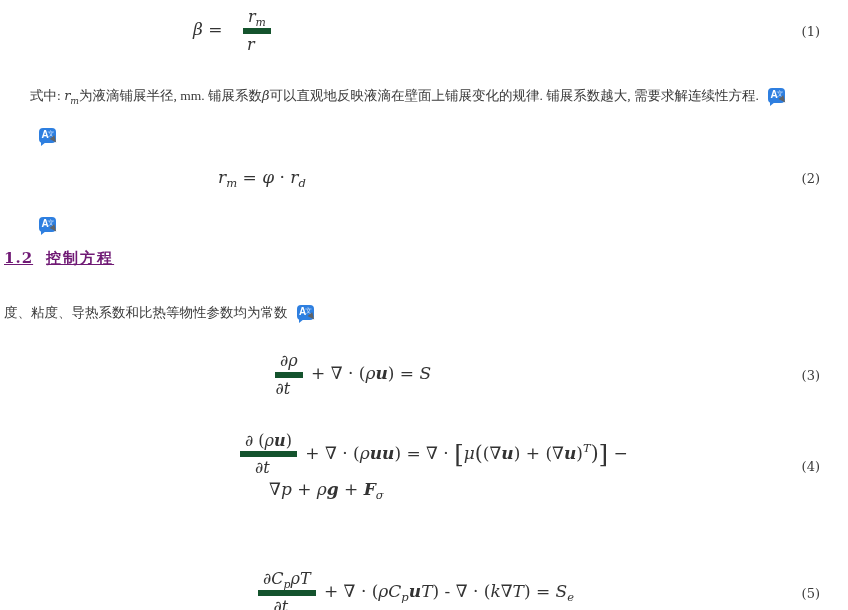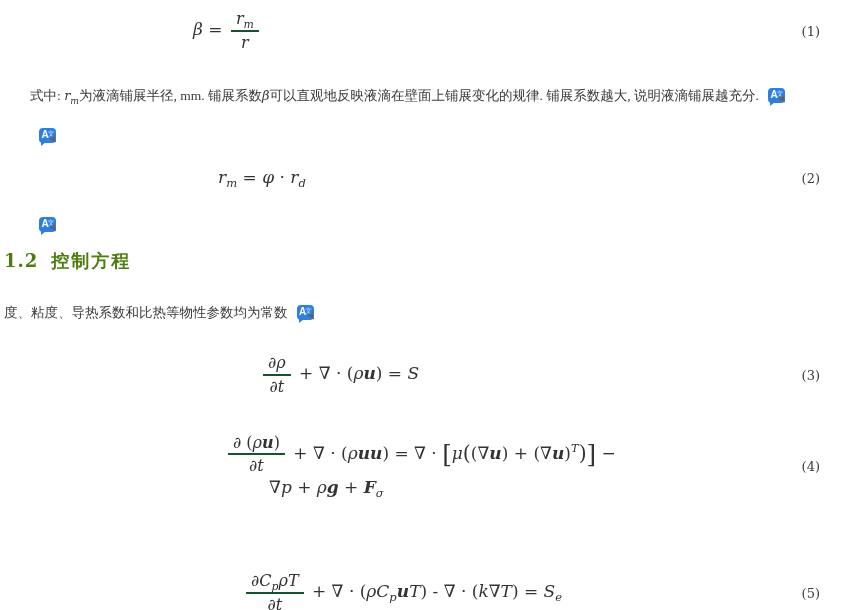--- a/index.html
+++ b/index.html
@@ -9,42 +9,42 @@
   
   .eq-row{position:absolute;left:0;right:0;display:flex;align-items:center;}
   .eq-content{color:#333;}
   .eqline{font-family:"DejaVu Serif",serif;font-size:17px;white-space:nowrap;line-height:1.25;}
   .eq-num{margin-left:auto;margin-right:28px;font-family:"DejaVu Serif",serif;
           font-size:13px;color:#3a3a3a;}
 
   
   .frac{display:inline-flex;flex-direction:column;align-items:center;
         vertical-align:middle;margin:0 3px;font-size:16px;}
-  .fnum{display:block;padding:0 5px 2px 5px;border-bottom:2px solid #14532d;line-height:1.1;text-align:center;}
+  .fnum{display:block;padding:0 5px 2px 5px;border-bottom:6px solid #14532d;line-height:1.1;text-align:center;margin-left:12px;}
   .fden{display:block;padding-top:2px;line-height:1.1;text-align:center;}
 
   
   .tk-i{font-family:"DejaVu Serif",serif;font-style:italic;}
   .tk-r{font-family:"DejaVu Serif",serif;font-style:normal;}
   .tk-b{font-family:"DejaVu Serif",serif;font-style:italic;font-weight:bold;}
   sub.tk-sub{font-family:"DejaVu Serif",serif;font-style:italic;font-size:0.68em;line-height:0;}
   sup.tk-sup{font-family:"DejaVu Serif",serif;font-style:italic;font-size:0.68em;line-height:0;}
   .tk-big{font-family:"DejaVu Serif",serif;font-size:1.45em;vertical-align:-0.1em;}
   .tk-big2{font-family:"DejaVu Serif",serif;font-size:1.2em;vertical-align:-0.05em;}
 
   
   .para{position:absolute;left:5px;right:0;font-size:13.5px;line-height:20px;
         white-space:nowrap;color:#3a3a3a;}
   .para .tk-t{font-family:Liberation Serif, serif;}
   .para .tk-i{font-size:13px;}
   .indent{text-indent:25px;}
   .indent2{text-indent:27px;}
 
   
-  .heading{position:absolute;left:4px;font-size:18px;font-weight:bold;color:#4d7c0f;}
+  .heading{position:absolute;left:4px;font-size:15px;font-weight:bold;color:#701a75;text-decoration:underline;}
   .h-num{font-family:"DejaVu Serif",serif;margin-right:13px;letter-spacing:1px;}
   .h-title{letter-spacing:2px;}
 
   
   .tr-icon{position:relative;display:inline-block;width:17px;height:15px;
            background:var(--accent,#2e7fe0);border-radius:4px;margin-left:9px;
            vertical-align:-3px;text-indent:0;}
   .tr-icon::after{content:"";position:absolute;left:2px;bottom:-3px;width:0;height:0;
            border-top:4px solid var(--accent,#2e7fe0);border-right:5px solid transparent;}
   .tr-a{position:absolute;left:2.5px;top:1.5px;color:#fff;font-weight:bold;font-size:10px;
@@ -63,21 +63,21 @@
     <div class="eq-content" style="margin-left:193px;">
       <div class="eqline"><span class="tk-i">β</span><span class="tk-r"> = </span><span class="frac">
             <span class="fnum"><span class="tk-i">r</span><sub class="tk-sub">m</sub></span>
             <span class="fden"><span class="tk-i">r</span></span>
           </span></div>
     </div>
     <span class="eq-num">(1)</span>
   </div>
 
   <div class="para indent" style="top:86px;">
-    <span><span class="tk-t">式中: </span><span class="tk-i">r</span><sub class="tk-sub">m</sub><span class="tk-t">为液滴铺展半径, mm. 铺展系数</span><span class="tk-i">β</span><span class="tk-t">可以直观地反映液滴在壁面上铺展变化的规律. 铺展系数越大, 说明液滴铺展越充分.</span></span><span class="tr-icon"><span class="tr-a">A</span><span class="tr-w">文</span><span class="tr-cursor"></span></span>
+    <span><span class="tk-t">式中: </span><span class="tk-i">r</span><sub class="tk-sub">m</sub><span class="tk-t">为液滴铺展半径, mm. 铺展系数</span><span class="tk-i">β</span><span class="tk-t">可以直观地反映液滴在壁面上铺展变化的规律. 铺展系数越大, 需要求解连续性方程.</span></span><span class="tr-icon"><span class="tr-a">A</span><span class="tr-w">文</span><span class="tr-cursor"></span></span>
   </div>
 
   <div class="para indent" style="top:126px;">
     <span class="tr-icon"><span class="tr-a">A</span><span class="tr-w">文</span><span class="tr-cursor"></span></span>
   </div>
 
   <div class="eq-row" style="top:160px;height:36px;text-align:right;">
     <div class="eq-content" style="margin-left:218px;">
       <div class="eqline"><span class="tk-i">r</span><sub class="tk-sub">m</sub><span class="tk-r"> = </span><span class="tk-i">φ</span><span class="tk-r"> · </span><span class="tk-i">r</span><sub class="tk-sub">d</sub></div>
     </div>

